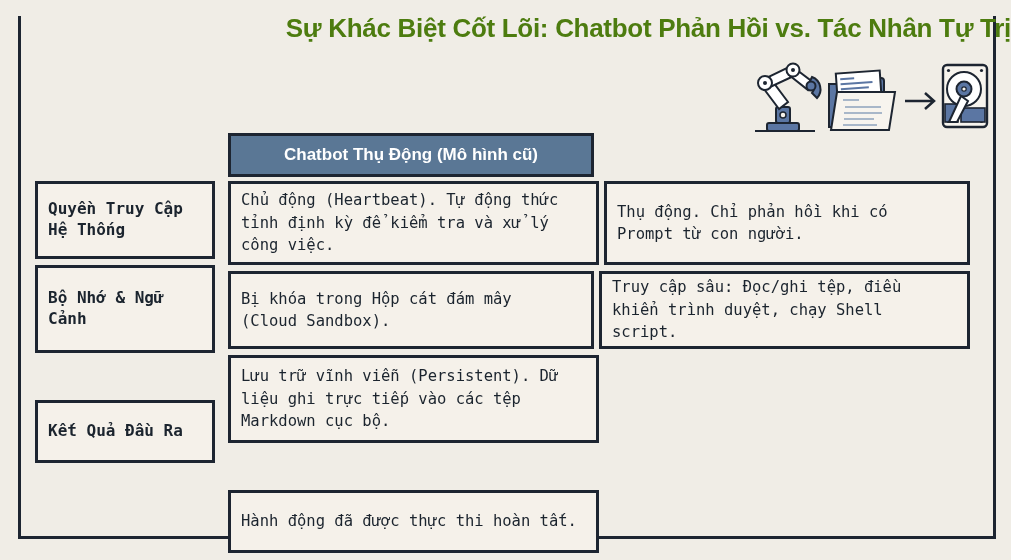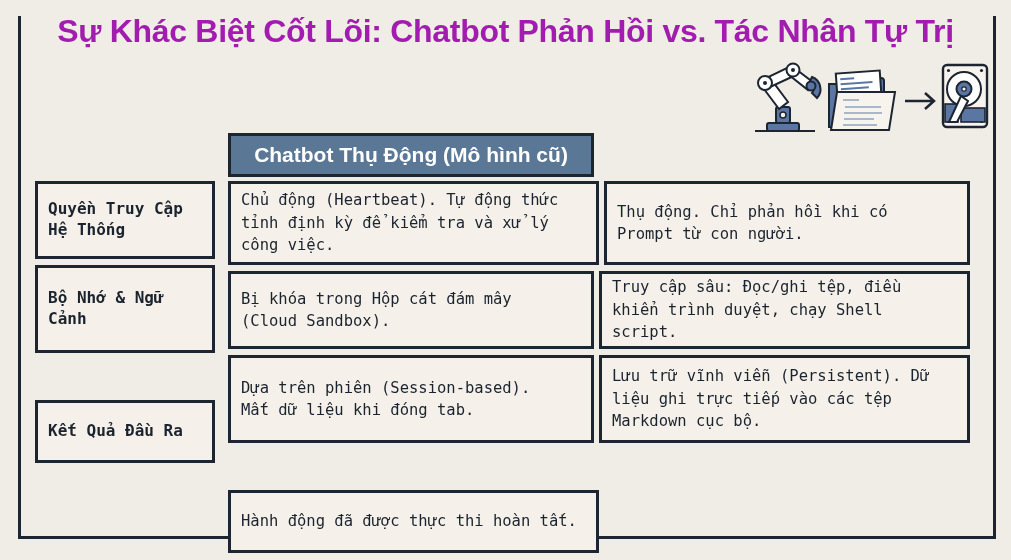--- a/index.html
+++ b/index.html
@@ -7,40 +7,40 @@
     position:relative;width:1011px;height:560px;
     background:#f0ede6;overflow:hidden;
     font-family:"Liberation Sans",sans-serif;color:#1b242e;
   }
   .frame{
     position:absolute;left:18px;top:16px;right:15px;bottom:21px;
     border-left:3px solid #1d2531;border-right:3px solid #1d2531;
     border-bottom:3px solid #1d2531;pointer-events:none;
   }
   .title{
-    position:absolute;top:13px;left:0;width:100%;text-align:center;
-    font-size:32px;font-weight:bold;letter-spacing:-0.3px;color:#a21caf;
+    position:absolute;top:13px;left:0;width:100%;text-align:right;
+    font-size:26px;font-weight:bold;letter-spacing:-0.3px;color:#4d7c0f;
   }
   .illo{position:absolute;top:56px;right:22px;}
   .label-col{
     position:absolute;left:35px;top:181px;width:180px;
     display:flex;flex-direction:column;gap:6px;
   }
   .label-box{
     box-sizing:border-box;border:3px solid #1d2531;background:#f5f1ea;
     display:flex;align-items:center;padding:0 6px 0 10px;
     font-family:"DejaVu Sans Mono",monospace;font-weight:bold;font-size:16px;
     line-height:1.3;white-space:pre-line;
   }
   .main{position:absolute;left:228px;top:133px;width:742px;}
   .hdr-row{display:flex;height:44px;margin-bottom:4px;}
   .hdr{
     box-sizing:border-box;border:3px solid #1d2531;
     display:flex;align-items:center;justify-content:center;
-    font-size:21px;font-weight:bold;color:#ffffff;text-align:center;
+    font-size:17px;font-weight:bold;color:#ffffff;text-align:center;
   }
   .hdr-blue{width:366px;background:#5a7795;}
   .hdr-red{width:376px;background:#d63831;}
   .body-rows{display:flex;flex-direction:column;gap:6px;}
   .body-row{display:flex;gap:5px;}
   .cell{
     box-sizing:border-box;border:3px solid #1d2531;background:#f5f1ea;
     display:flex;align-items:center;padding:2px 10px;
     font-family:"DejaVu Sans Mono",monospace;font-size:15.5px;
     line-height:1.45;white-space:pre-line;
@@ -129,22 +129,20 @@
 Prompt từ con người.</div>
       </div>
       <div class="body-row">
         <div class="cell c1 r2">Bị khóa trong Hộp cát đám mây
 (Cloud Sandbox).</div>
         <div class="cell c2 r2">Truy cập sâu: Đọc/ghi tệp, điều
 khiển trình duyệt, chạy Shell
 script.</div>
       </div>
       <div class="body-row">
-        <div class="cell c1 r3">Dựa trên phiên (Session-based).
-Mất dữ liệu khi đóng tab.</div>
         <div class="cell c2 r3">Lưu trữ vĩnh viễn (Persistent). Dữ
 liệu ghi trực tiếp vào các tệp
 Markdown cục bộ.</div>
       </div>
       <div class="body-row">
         <div class="cell c2 r4">Hành động đã được thực thi hoàn tất.</div>
       </div>
     </div>
   </div>
 </div>

